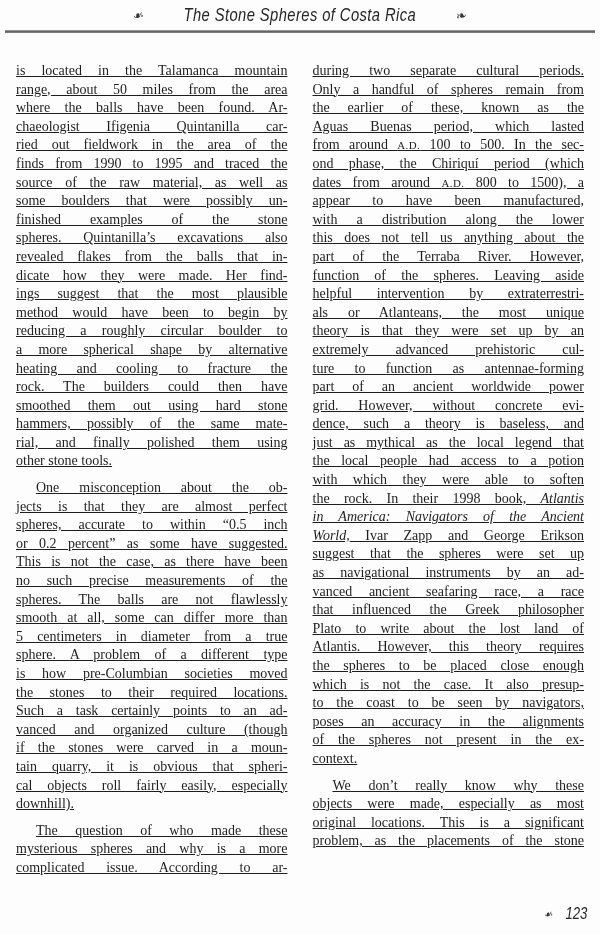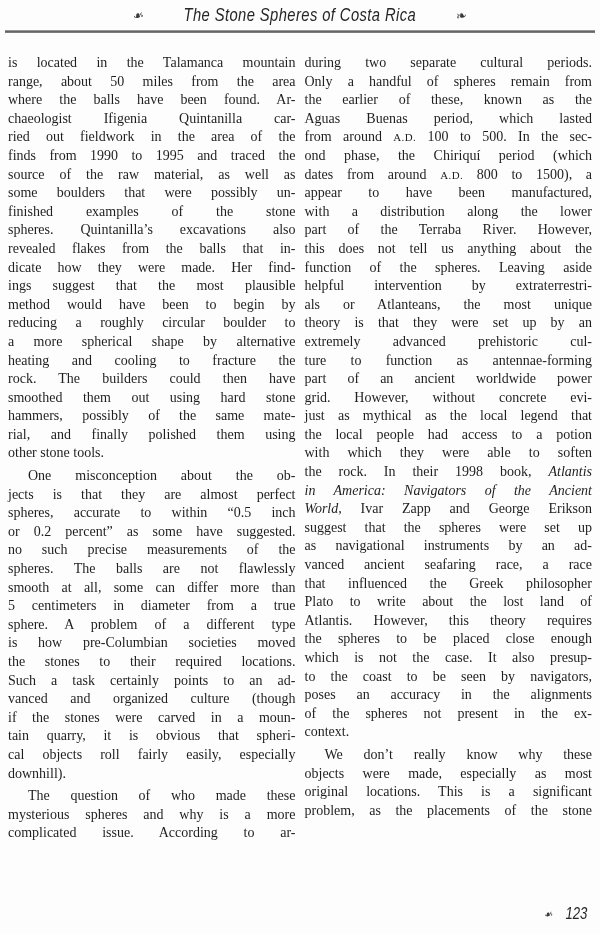--- a/index.html
+++ b/index.html
@@ -48,21 +48,21 @@
     position: absolute; top: 30px; left: 5px; right: 5px;
     height: 3px;
     background: linear-gradient(to bottom, #b0b0b0 0%, #5e5e5e 55%, #8d8d8d 100%);
   }
   
   .columns {
     position: absolute; top: 54px; left: 8px; right: 8px;
     display: flex; gap: 9px;
   }
   .col { flex: 1 1 0; min-width: 0; }
-  .para { margin: 0; }
+  .para { margin: 8px; text-decoration: underline; }
   .para.para-gap { margin-top: 4px; }
   .line {
     font-size: 14px;
     line-height: 18.6px;
     text-align: justify;
     text-align-last: justify;
     color: #1e1e1e;
   }
   .line.last-line { text-align-last: left; }
   .line.first-indent { text-indent: 20px; }
@@ -122,20 +122,21 @@
           <div class="line">smoothed them out using hard stone</div>
           <div class="line">hammers, possibly of the same mate-</div>
           <div class="line">rial, and finally polished them using</div>
           <div class="line last-line">other stone tools.</div>
         </div>
         <div class="para para-gap">
           <div class="line first-indent">One misconception about the ob-</div>
           <div class="line">jects is that they are almost perfect</div>
           <div class="line">spheres, accurate to within “0.5 inch</div>
           <div class="line">or 0.2 percent” as some have suggested.</div>
+          <div class="line">This is not the case, as there have been</div>
           <div class="line">no such precise measurements of the</div>
           <div class="line">spheres. The balls are not flawlessly</div>
           <div class="line">smooth at all, some can differ more than</div>
           <div class="line">5 centimeters in diameter from a true</div>
           <div class="line">sphere. A problem of a different type</div>
           <div class="line">is how pre-Columbian societies moved</div>
           <div class="line">the stones to their required locations.</div>
           <div class="line">Such a task certainly points to an ad-</div>
           <div class="line">vanced and organized culture (though</div>
           <div class="line">if the stones were carved in a moun-</div>
@@ -153,30 +154,31 @@
         <div class="para">
           <div class="line">during two separate cultural periods.</div>
           <div class="line">Only a handful of spheres remain from</div>
           <div class="line">the earlier of these, known as the</div>
           <div class="line">Aguas Buenas period, which lasted</div>
           <div class="line">from around <span class="sc">A.D.</span> 100 to 500. In the sec-</div>
           <div class="line">ond phase, the Chiriquí period (which</div>
           <div class="line">dates from around <span class="sc">A.D.</span> 800 to 1500), a</div>
           <div class="line">appear to have been manufactured,</div>
           <div class="line">with a distribution along the lower</div>
+          <div class="line">this does not tell us anything about the</div>
           <div class="line">part of the Terraba River. However,</div>
-          <div class="line">this does not tell us anything about the</div>
           <div class="line">function of the spheres. Leaving aside</div>
           <div class="line">helpful intervention by extraterrestri-</div>
           <div class="line">als or Atlanteans, the most unique</div>
           <div class="line">theory is that they were set up by an</div>
           <div class="line">extremely advanced prehistoric cul-</div>
           <div class="line">ture to function as antennae-forming</div>
           <div class="line">part of an ancient worldwide power</div>
           <div class="line">grid. However, without concrete evi-</div>
+          <div class="line">dence, such a theory is baseless, and</div>
           <div class="line">just as mythical as the local legend that</div>
           <div class="line">the local people had access to a potion</div>
           <div class="line">with which they were able to soften</div>
           <div class="line">the rock. In their 1998 book, <span class="it">Atlantis</span></div>
           <div class="line"><span class="it">in America: Navigators of the Ancient</span></div>
           <div class="line"><span class="it">World,</span> Ivar Zapp and George Erikson</div>
           <div class="line">suggest that the spheres were set up</div>
           <div class="line">as navigational instruments by an ad-</div>
           <div class="line">vanced ancient seafaring race, a race</div>
           <div class="line">that influenced the Greek philosopher</div>

